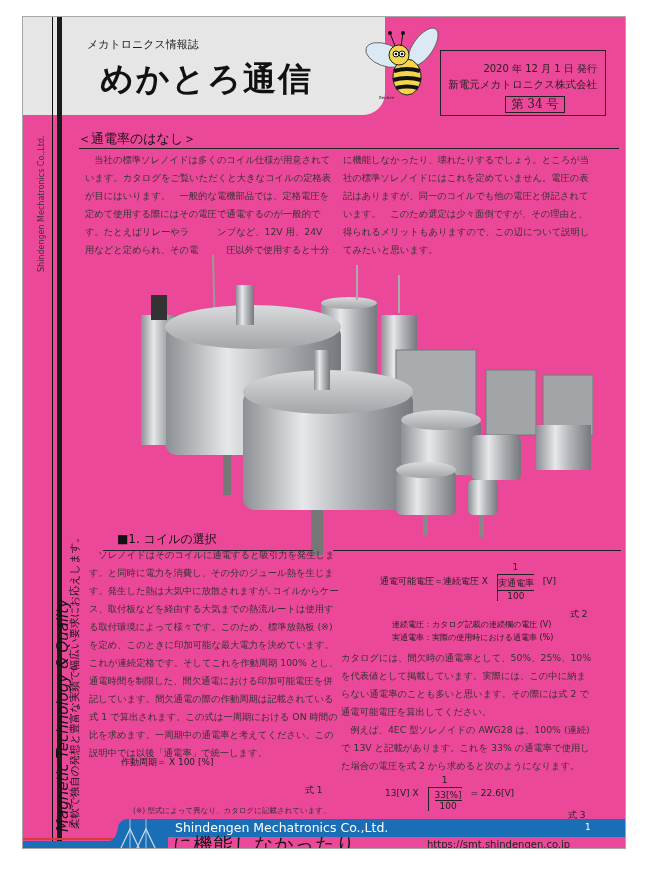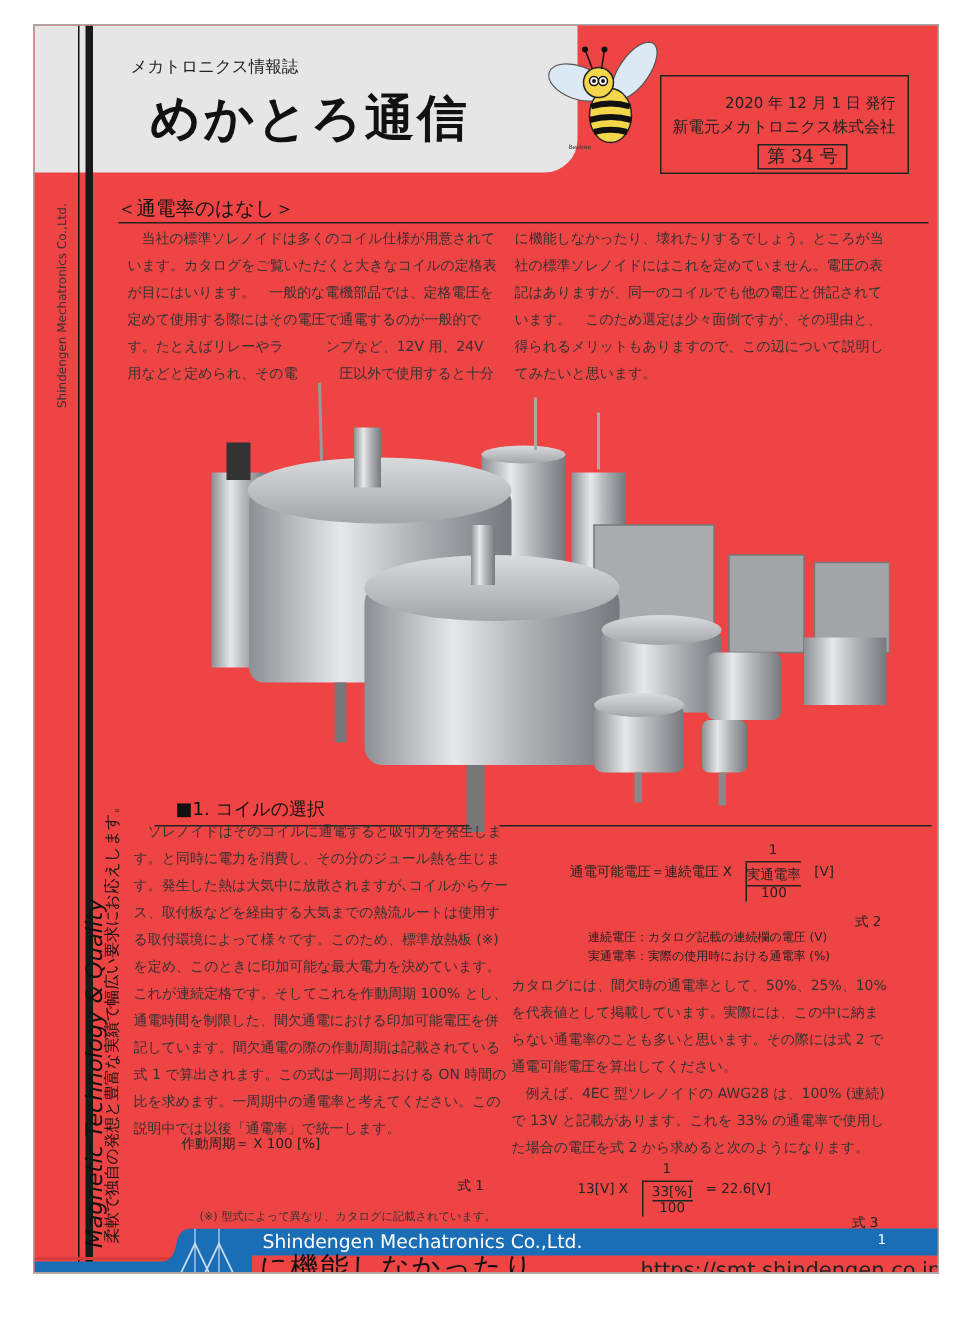--- a/index.html
+++ b/index.html
@@ -1,18 +1,18 @@
 <!DOCTYPE html>
 <html><head>
 <meta charset="utf-8">
 <style>
   html, body { margin:0; padding:0; background:#ffffff; }
   body { width:646px; height:886px; position:relative; overflow:hidden; font-family:"DejaVu Sans", sans-serif; color:#222; }
   
-  .frame { position:absolute; left:22px; top:16px; width:604px; height:833px; border:1px solid #a8a8a8; box-sizing:border-box; background:#ef4444; overflow:hidden; }
+  .frame { position:absolute; left:22px; top:16px; width:604px; height:833px; border:1px solid #a8a8a8; box-sizing:border-box; background:#ec4899; overflow:hidden; }
   .header-bg { position:absolute; left:0; top:0; width:362px; height:98px; background:#e6e6e6; border-bottom-right-radius:22px; }
   .vline-thin { position:absolute; left:29px; top:0; width:1px; height:833px; background:#111; }
   .vline-thick { position:absolute; left:34px; top:0; width:5px; height:833px; background:#1a1a1a; }
   .subtitle { position:absolute; left:64px; top:20px; font-size:11px; color:#222; }
   .title { position:absolute; left:77px; top:40px; font-size:33px; font-weight:bold; letter-spacing:2px; color:#111; font-family:"DejaVu Sans", sans-serif; }
   .bee { position:absolute; left:334px; top:8px; width:90px; height:80px; }
   .infobox { position:absolute; left:417px; top:33px; width:166px; height:66px; border:1.5px solid #222; box-sizing:border-box; }
   .info-date { position:absolute; right:8px; top:11px; font-size:10px; color:#222; }
   .info-company { position:absolute; right:8px; top:27px; font-size:10.5px; color:#222;text-align:center; }
   .issue-box { position:absolute; left:64px; top:45px; width:60px; height:17px; border:1px solid #222; box-sizing:border-box; font-family:"DejaVu Serif", serif; font-size:12px; text-align:center; line-height:15px; }
@@ -207,15 +207,15 @@
       <path d="M0 31 L0 22 Q8 22 10 8 Q12 0 20 0 L60 0 L60 31 Z" fill="#1a6eb5"></path>
       <path d="M12 31 L22 10 L32 31 M28 31 L38 10 L48 31" stroke="#c9dcef" stroke-width="1.2" fill="none"></path>
       <line x1="22" y1="0" x2="22" y2="31" stroke="#c9dcef" stroke-width="0.8"></line>
       <line x1="38" y1="0" x2="38" y2="31" stroke="#c9dcef" stroke-width="0.8"></line>
     </svg>
     <div style="position:absolute; left:143px; top:-6px; width:461px; height:18px; background:#1a6eb5;"></div>
     <div style="position:absolute; left:152px; top:-5px; font-size:12.5px; color:#fff;">Shindengen Mechatronics Co.,Ltd.</div>
     <div style="position:absolute; left:562px; top:-3px; font-size:9px; color:#fff;">1</div>
   </div>
   <div style="position:absolute; left:150px; top:815px; font-size:19px; color:#111; letter-spacing:1px;">に機能しなかったり</div>
-  <div style="position:absolute; left:404px; top:822px; font-size:14px; color:#222;">https://smt.shindengen.co.jp</div>
+  <div style="position:absolute; left:404px; top:822px; font-size:10px; color:#222;">https://smt.shindengen.co.jp</div>
   <div style="position:absolute; left:143px; top:831px; width:461px; height:1px; background:#1a6eb5;"></div>
 </div>
 
 </body></html>

